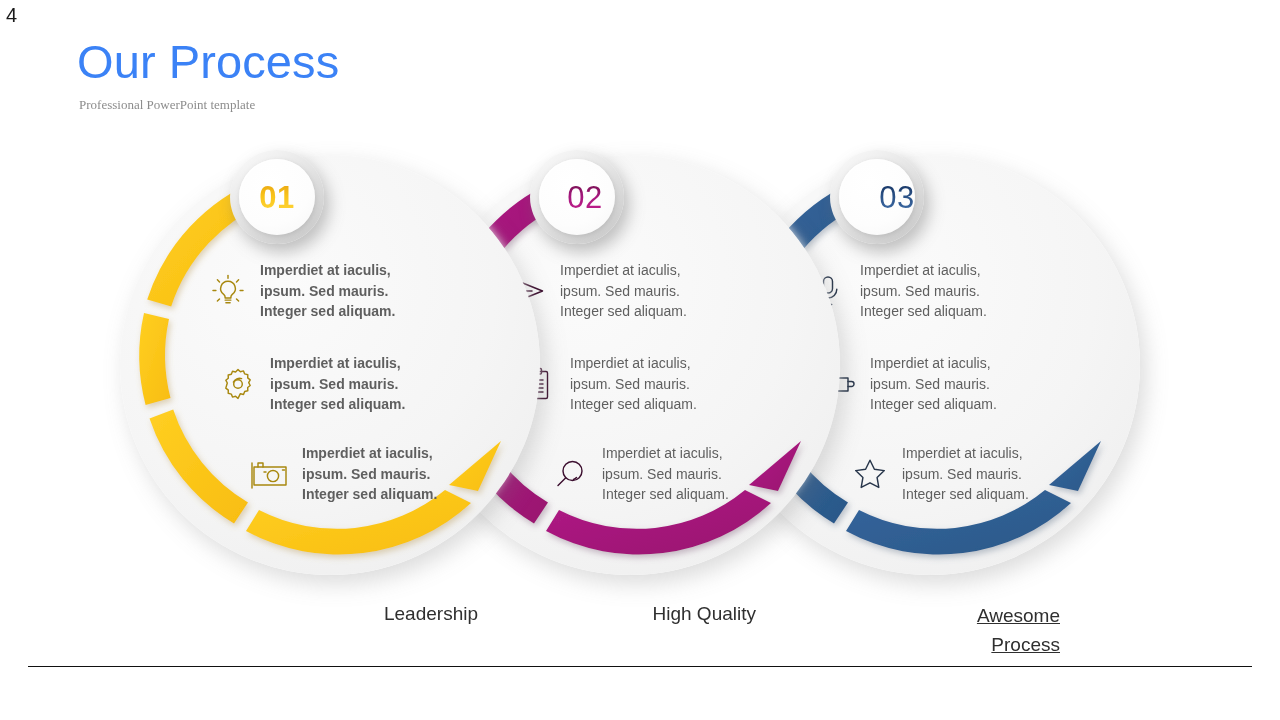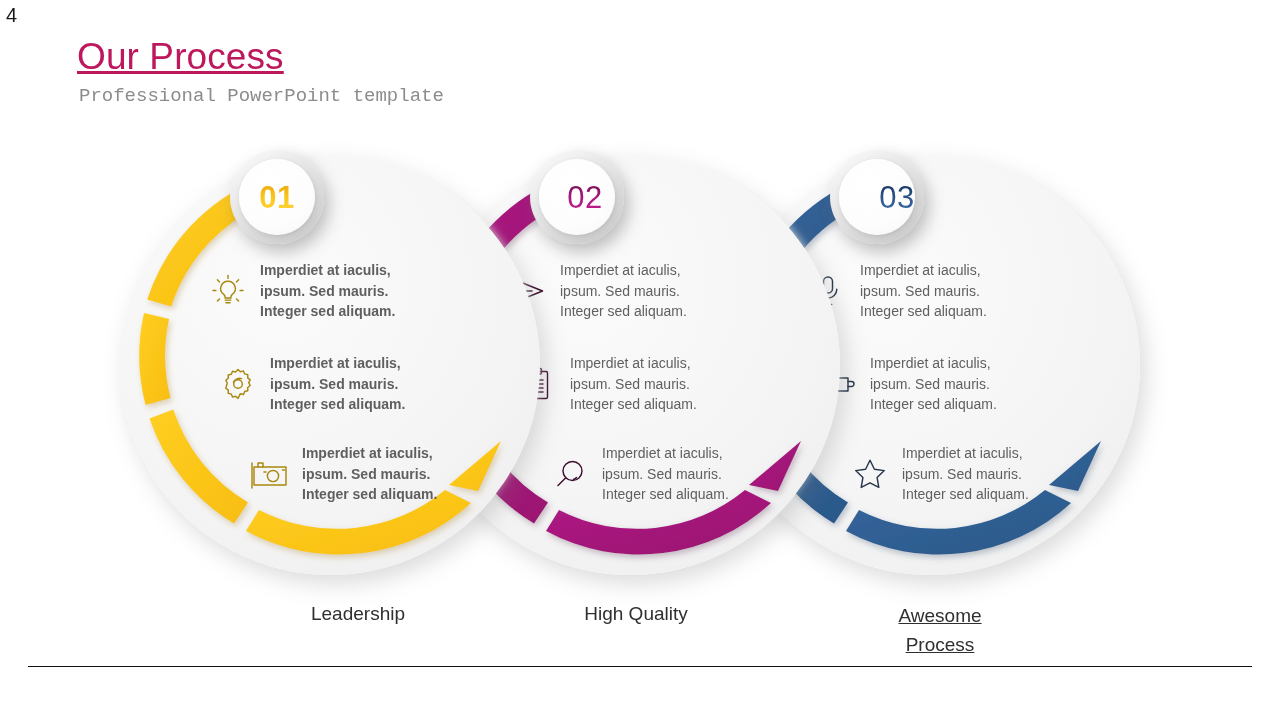--- a/index.html
+++ b/index.html
@@ -36,35 +36,34 @@
   }
 
   
   #header {
     position: absolute;
     left: 77px;
     top: 36px;
     width: 800px;
   }
   #page-title {
-    font-size: 37px;
-    color: #be185d;
+    font-size: 47px;
+    color: #3b82f6;
     font-weight: normal;
     letter-spacing: 0.1px;
     line-height: 1.12;
     margin: 0;
     font-family: "Liberation Sans", sans-serif;
-    text-decoration: underline;
   }
   #page-subtitle {
-    font-size: 19px;
+    font-size: 13px;
     color: #8c8c8c;
     margin: 9px 0 0 2px;
     line-height: 1.1;
-    font-family: Liberation Mono, monospace;
+    font-family: Liberation Serif, serif;
   }
 
   
   #stage {
     position: absolute;
     left: 0;
     top: 0;
     width: 1280px;
     height: 720px;
     pointer-events: none;
@@ -166,21 +165,21 @@
     line-height: 1.47;
     color: #5f5f5f;
     white-space: nowrap;
     font-family: "Liberation Sans", sans-serif;
   }
   .row-text .ln { display: block; }
 
   
   .caption {
     position: absolute;
-    text-align: center;
+    text-align: right;
     font-size: 19px;
     color: #2f2f2f;
     line-height: 1.5;
     font-family: "Liberation Sans", sans-serif;
     z-index: 9;
   }
   .caption .ln { display: block; }
   .cap-1 { left: 238px; top: 600px; width: 240px; }
   .cap-2 { left: 516px; top: 600px; width: 240px; }
   .cap-3 { left: 820px; top: 602px; width: 240px; text-decoration: underline; }

